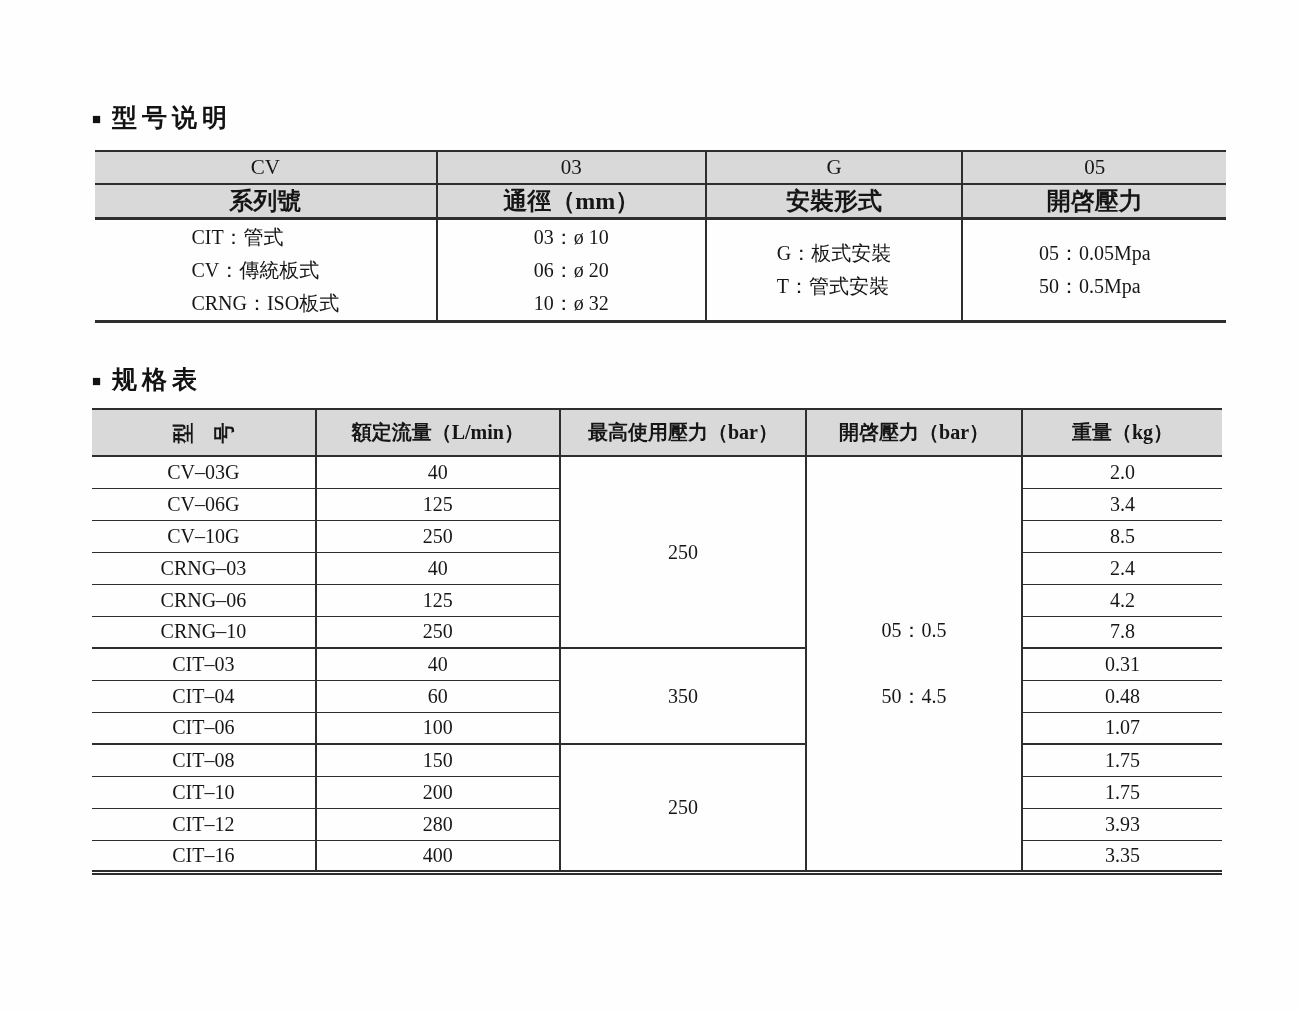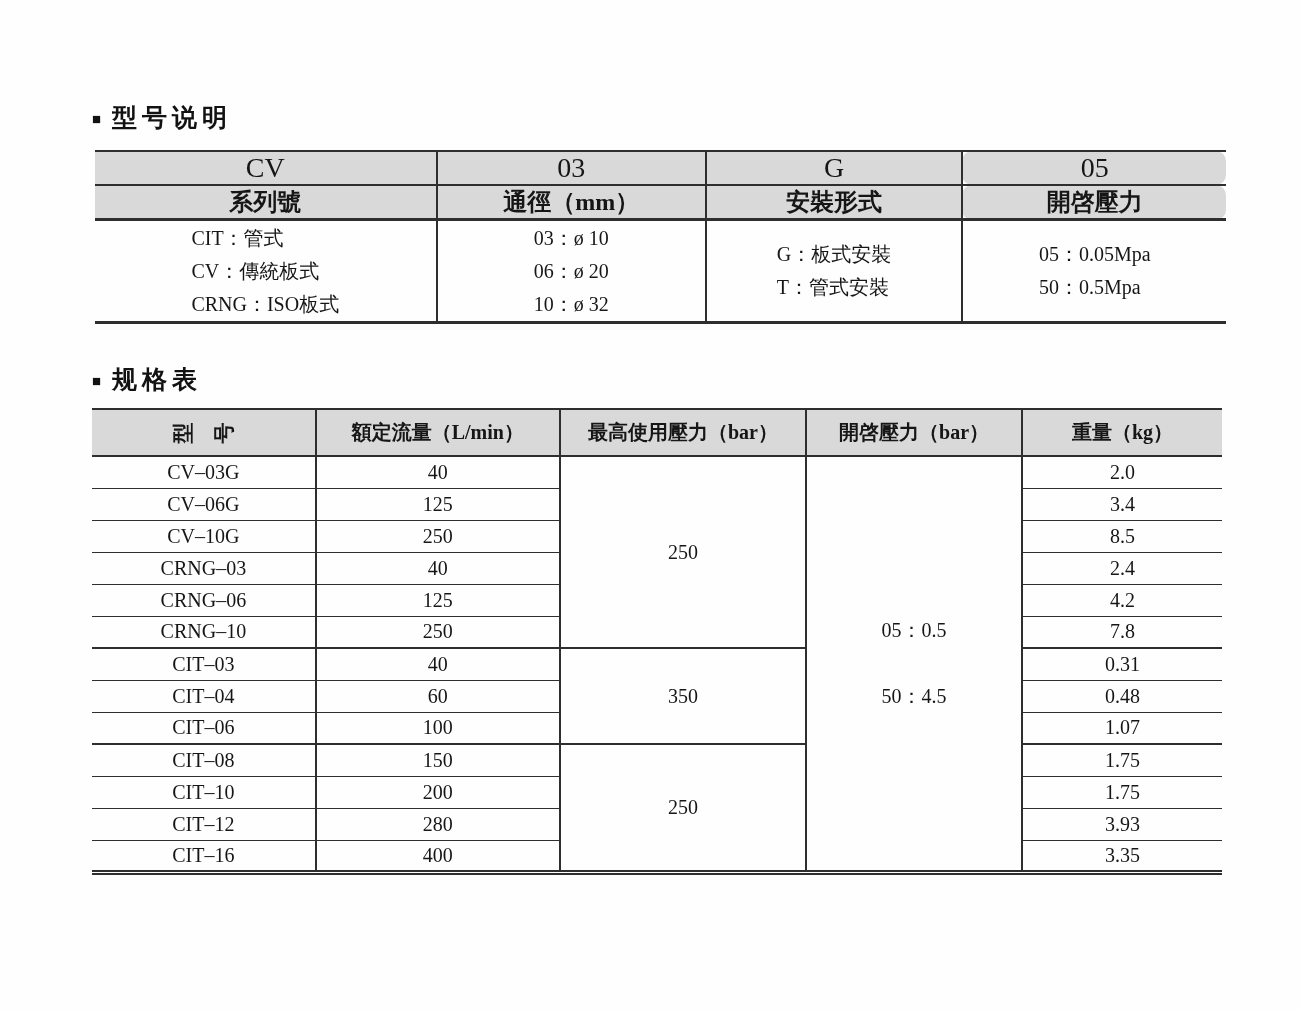--- a/index.html
+++ b/index.html
@@ -49,26 +49,26 @@
   }
   th, td { padding: 0; text-align: center; vertical-align: middle; }
 
   
   .model-table {
     left: 95px; top: 150px; width: 1131px;
     border-top: 2px solid var(--line);
     border-bottom: 3px solid var(--line);
   }
   .model-table th, .model-table td { border-right: 2px solid var(--line); }
-  .model-table th:last-child, .model-table td:last-child { border-right: none; border-radius: 10px; }
+  .model-table th:last-child, .model-table td:last-child { border-right: none; }
   .model-table .code-row th {
     background: var(--header_bg);
     height: 33px;
     font-weight: normal;
-    font-size: 28px;
+    font-size: 21px;
     border-bottom: 2px solid var(--line);
   }
   .model-table .label-row th {
     background: var(--header_bg);
     height: 32px;
     font-weight: bold;
     font-size: 24px;
     border-bottom: 3px solid var(--line);
   }
   .model-table .detail-row td { height: 103px; }

